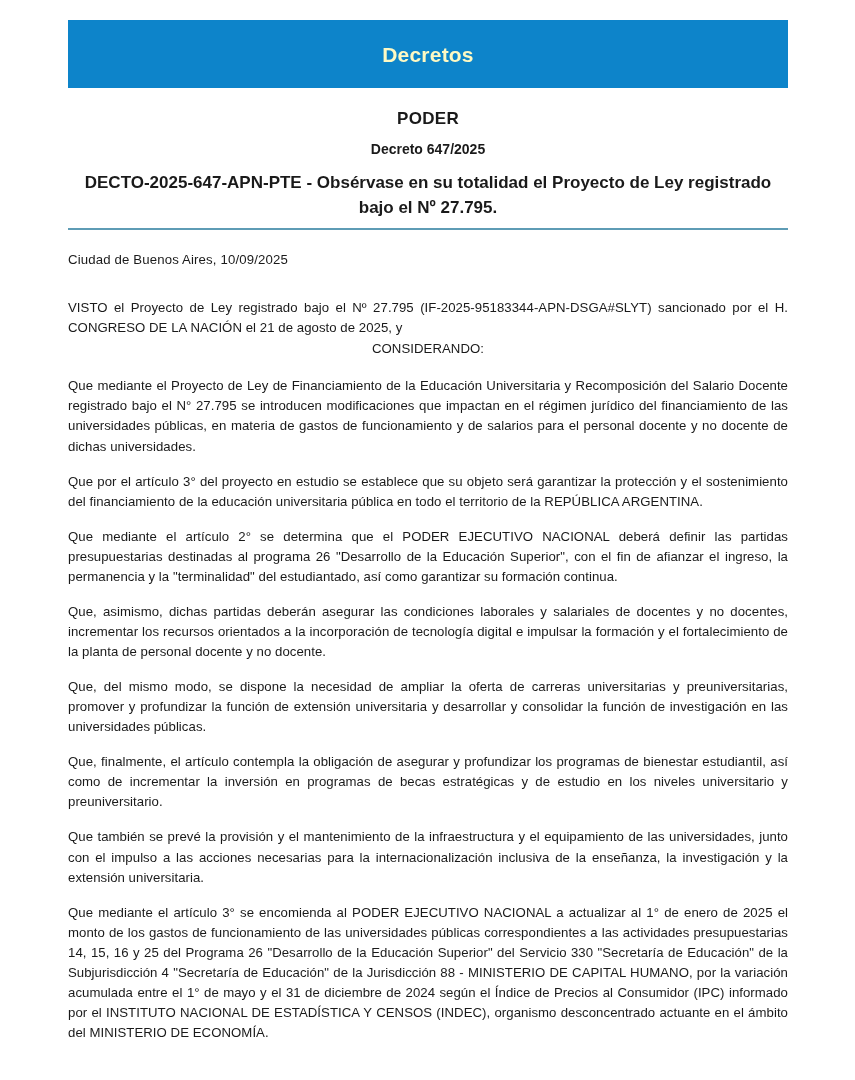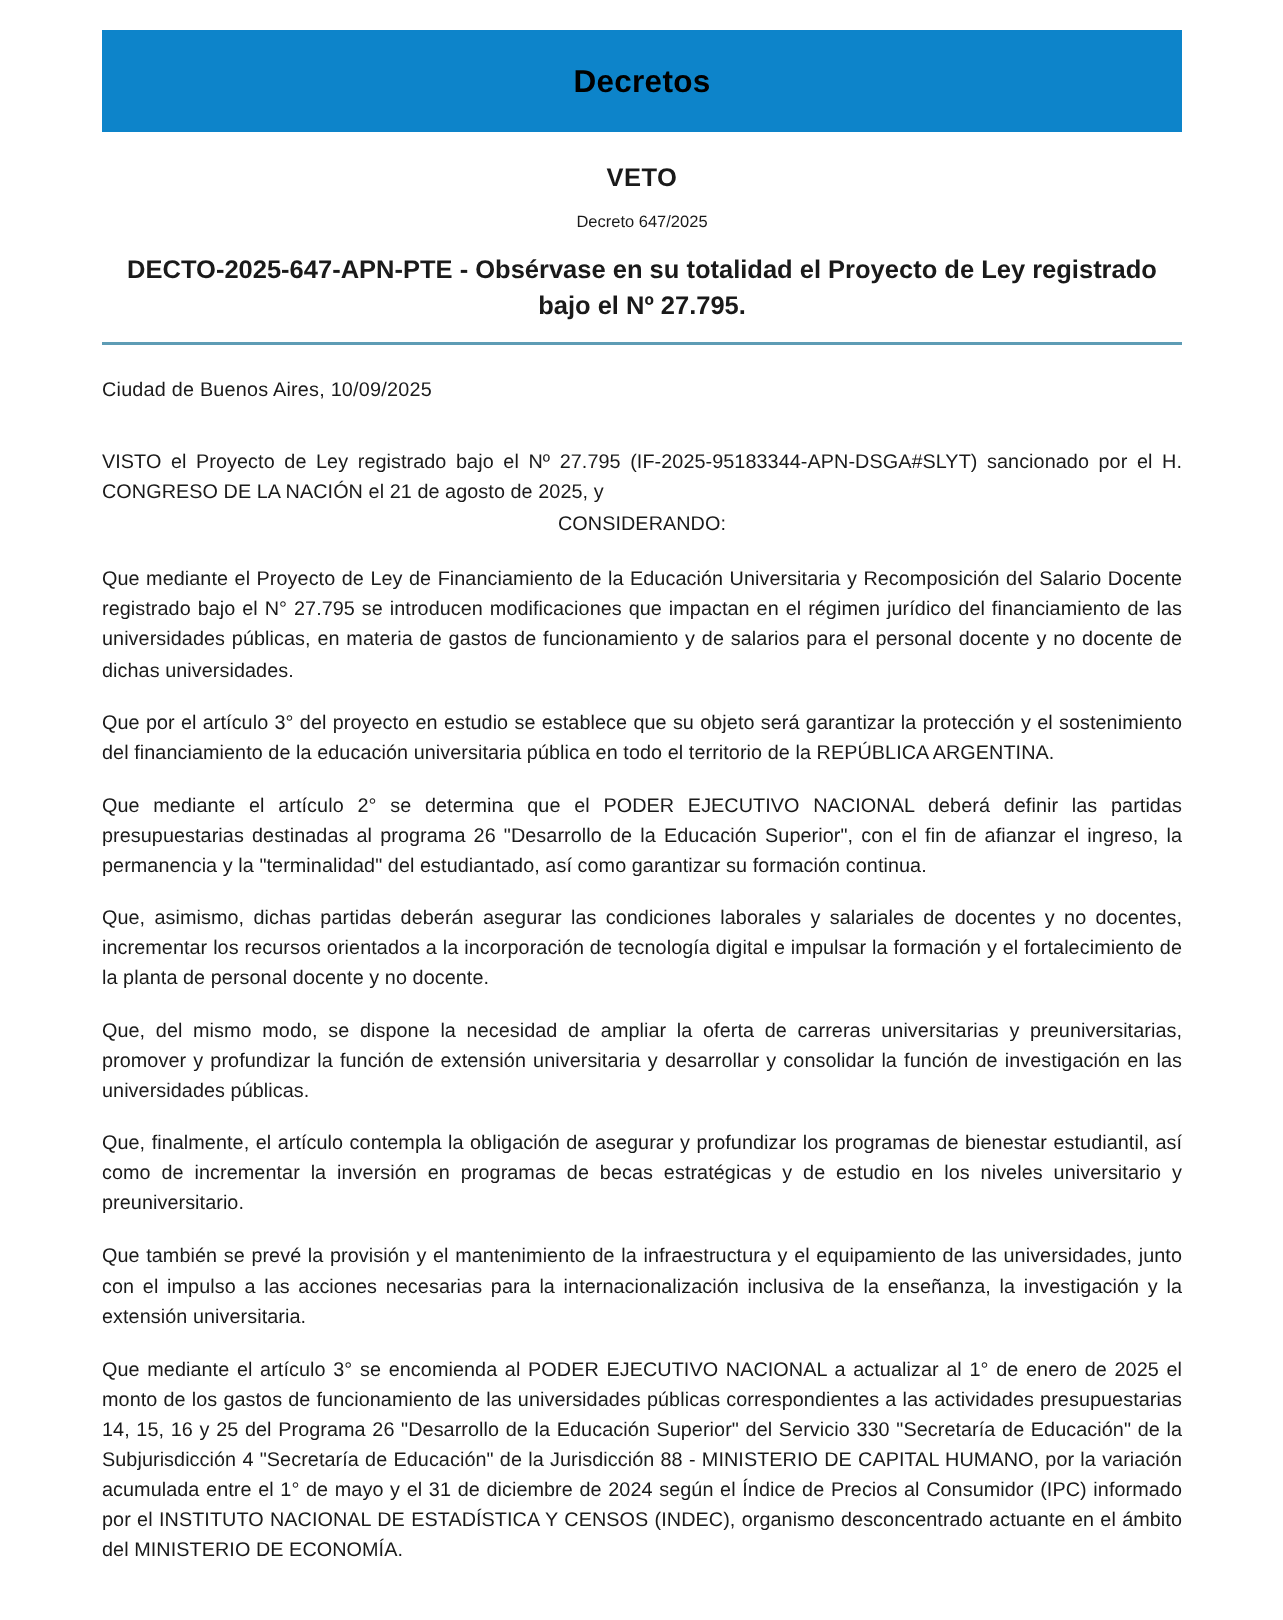--- a/index.html
+++ b/index.html
@@ -31,21 +31,21 @@
     left: 68px;
     top: 20px;
     width: 720px;
     height: 68px;
     background: #0d84ca;
     display: flex;
     align-items: center;
     justify-content: center;
   }
   .banner-title {
-    color: #000000;
+    color: #fef9c3;
     font-size: 21px;
     font-weight: bold;
     letter-spacing: 0.2px;
     line-height: 1;
   }
 
   
   .title-block {
     position: absolute;
     left: 68px;
@@ -54,22 +54,22 @@
     text-align: center;
   }
   .doc-kind {
     font-size: 17px;
     font-weight: bold;
     letter-spacing: 0.3px;
     margin: 0 0 13px 0;
     line-height: 1.1;
   }
   .doc-number {
-    font-size: 11px;
-    font-weight: normal;
+    font-size: 14px;
+    font-weight: bold;
     margin: 0 0 14px 0;
     line-height: 1.1;
   }
   .doc-reference {
     font-size: 17px;
     font-weight: bold;
     line-height: 1.45;
     margin: 0;
     padding: 0 10px;
   }
@@ -117,21 +117,21 @@
 </head>
 <body>
 
 <div class="page">
 
   <div class="banner" style="background: rgb(13, 132, 202);">
     <span class="banner-title">Decretos</span>
   </div>
 
   <div class="title-block">
-    <div class="doc-kind">VETO</div>
+    <div class="doc-kind">PODER</div>
     <div class="doc-number">Decreto 647/2025</div>
     <div class="doc-reference">DECTO-2025-647-APN-PTE - Obsérvase en su totalidad el Proyecto de Ley registrado bajo el Nº 27.795.</div>
   </div>
 
   <div class="rule" style="background: rgb(94, 156, 181);"></div>
 
   <div class="body-wrap">
 
     <p class="place-date">Ciudad de Buenos Aires, 10/09/2025</p>
 

